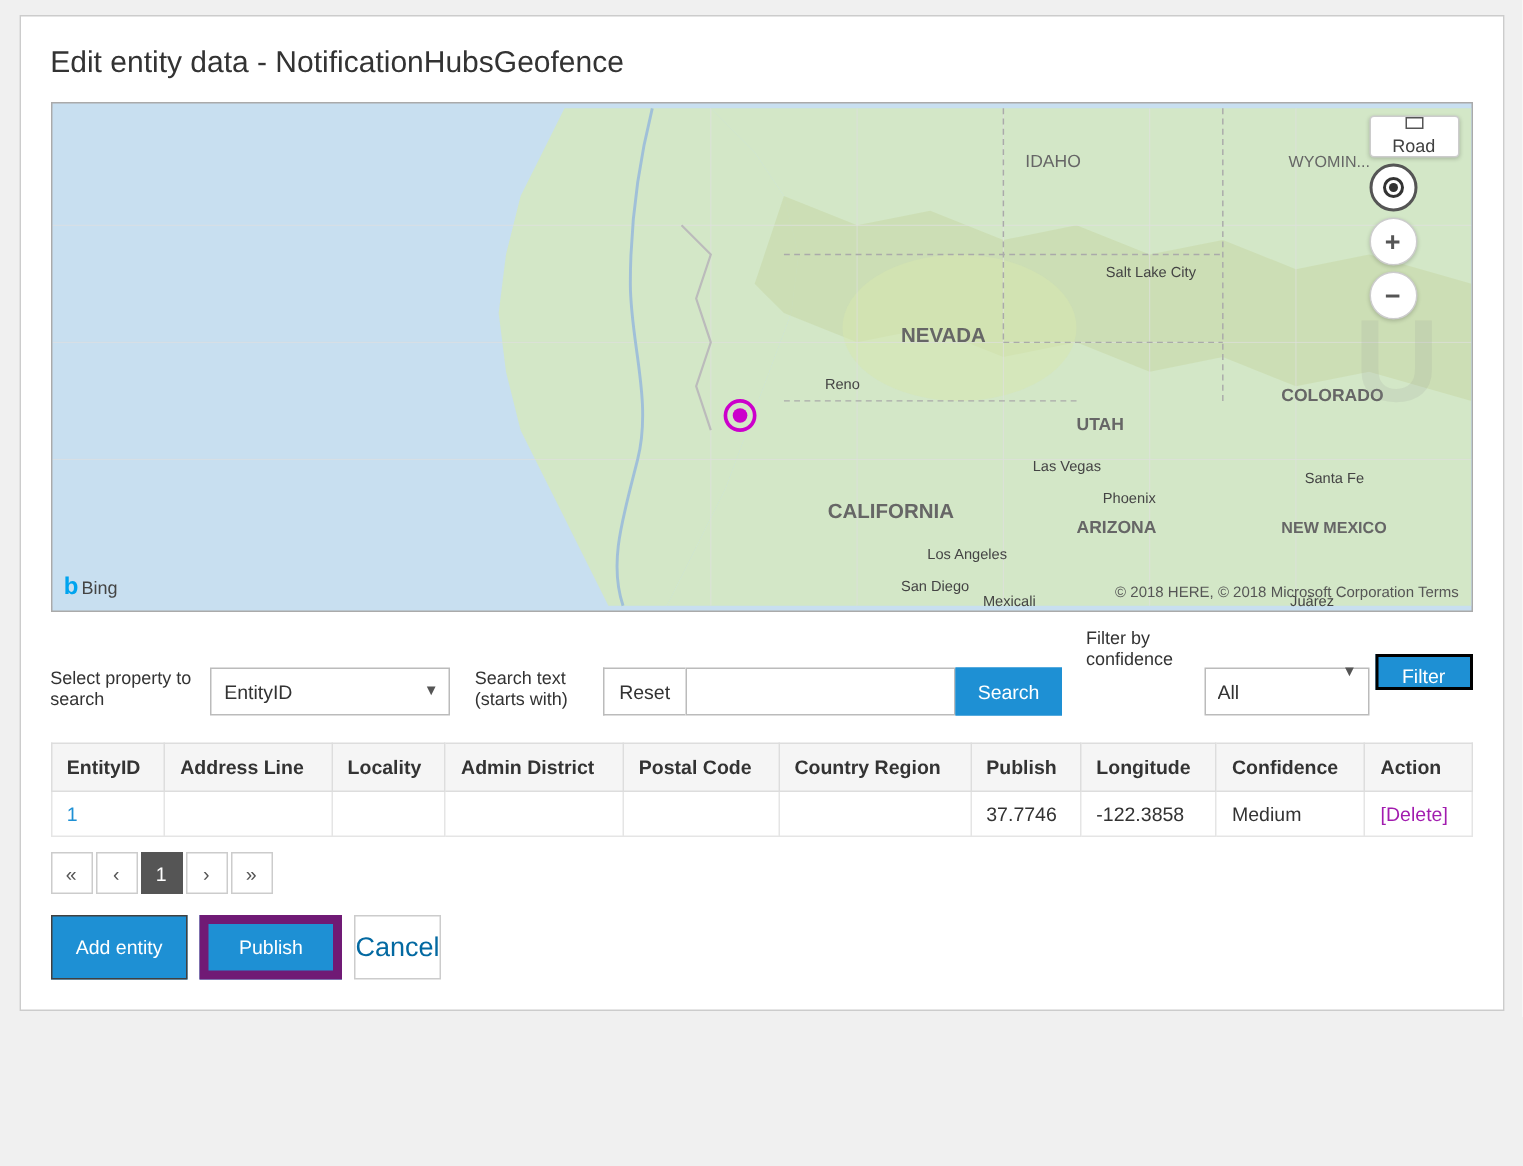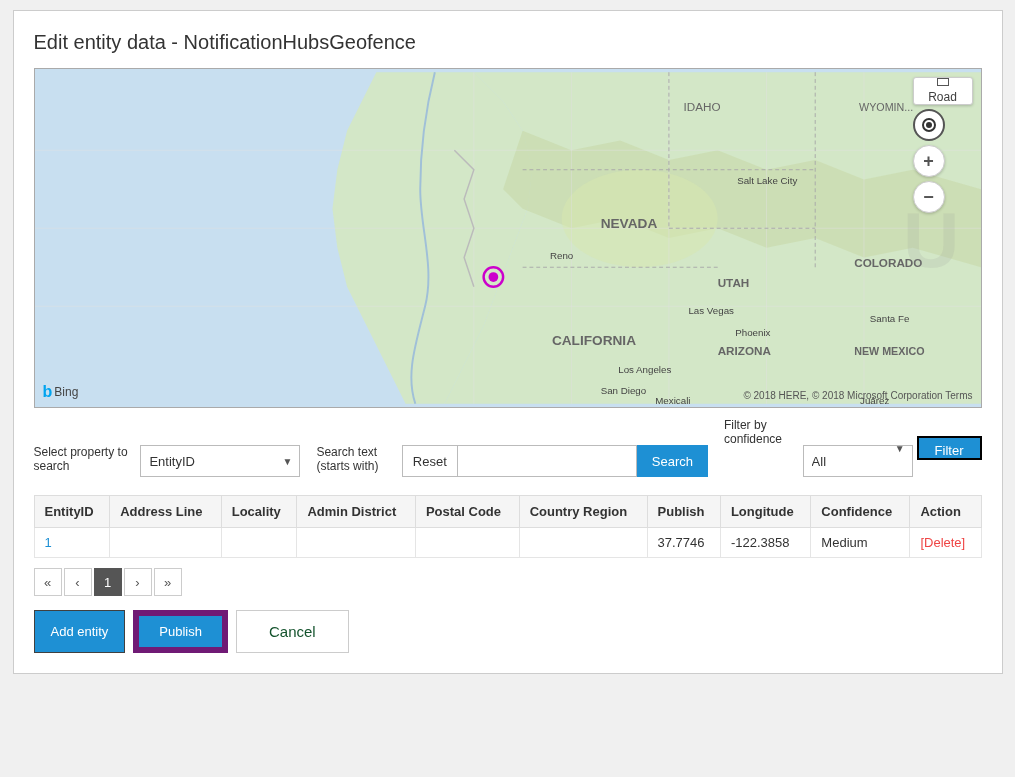--- a/index.html
+++ b/index.html
@@ -270,21 +270,21 @@
       padding: 7px 10px;
       color: #333;
       font-size: 13px;
     }
     .entity-link {
       color: #1e90d4;
       text-decoration: none;
       cursor: pointer;
     }
     .delete-link {
-      color: #ef4444;
+      color: #a21caf;
       text-decoration: none;
       cursor: pointer;
     }
     
     .pagination {
       display: flex;
       gap: 2px;
       align-items: center;
       margin-bottom: 10px;
     }
@@ -334,23 +334,23 @@
       border: 6px solid #701a75;
       color: #fff;
       padding: 8px 20px;
       font-size: 13px;
       cursor: pointer;
       font-weight: 500;
     }
     .btn-cancel {
       background: #fff;
       border: 1px solid #ccc;
-      color: #14532d;
-      padding: 8px 32px;
-      font-size: 15px;
+      color: #0369a1;
+      padding: 8px 0;
+      font-size: 18px;
       cursor: pointer;
     }
   </style>
 </head>
 <body>
 
 <div class="main-container">
 
   <h1 class="page-title">Edit entity data - NotificationHubsGeofence</h1>
 

